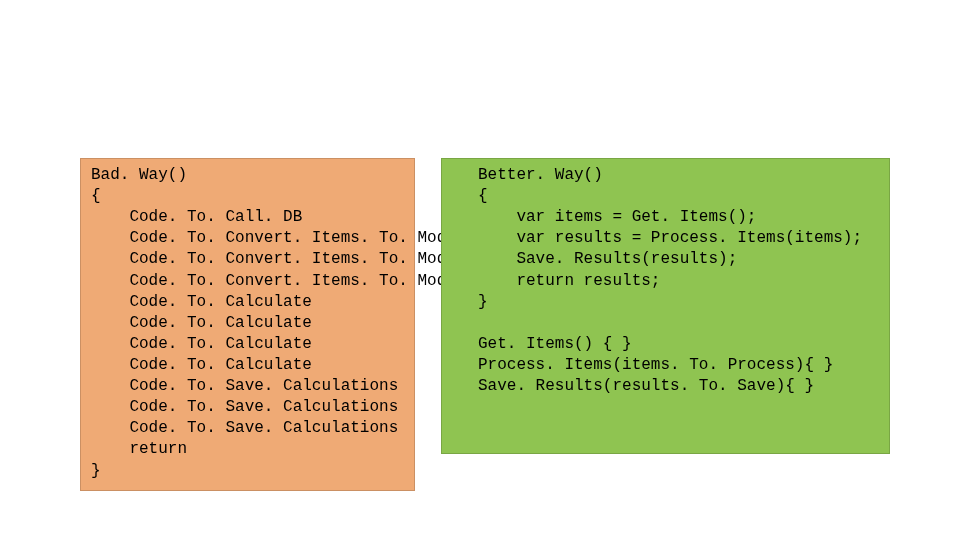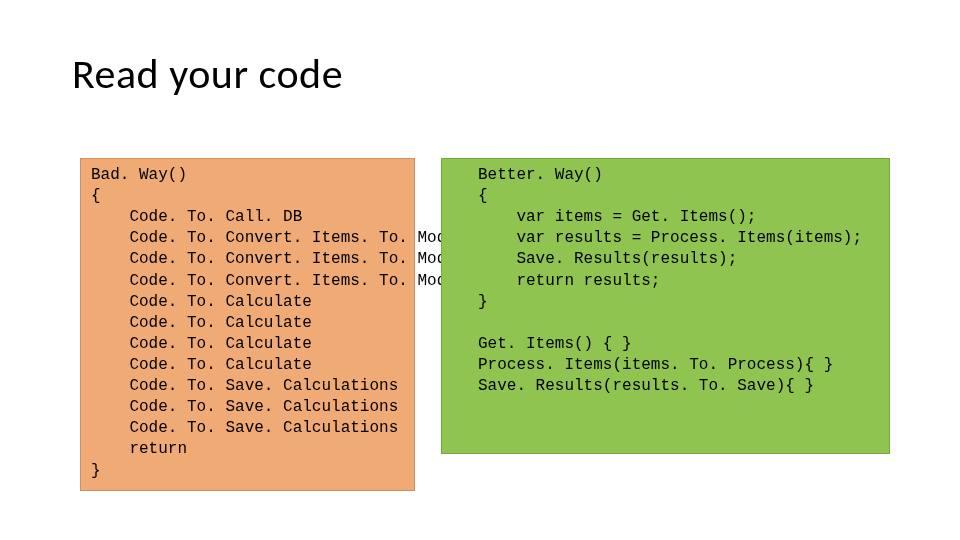--- a/index.html
+++ b/index.html
@@ -53,21 +53,20 @@
     background: #8fc451;
     flex: 1;
     min-height: 296px;
     padding-left: 36px;
   }
 </style>
 </head>
 <body>
 
 <div class="slide">
-  <div class="title">Read your code</div>
 
   <div class="panels">
     <div class="panel bad">Bad. Way()
 {
     Code. To. Call. DB
     Code. To. Convert. Items. To. Model
     Code. To. Convert. Items. To. Model
     Code. To. Convert. Items. To. Model
     Code. To. Calculate
     Code. To. Calculate

